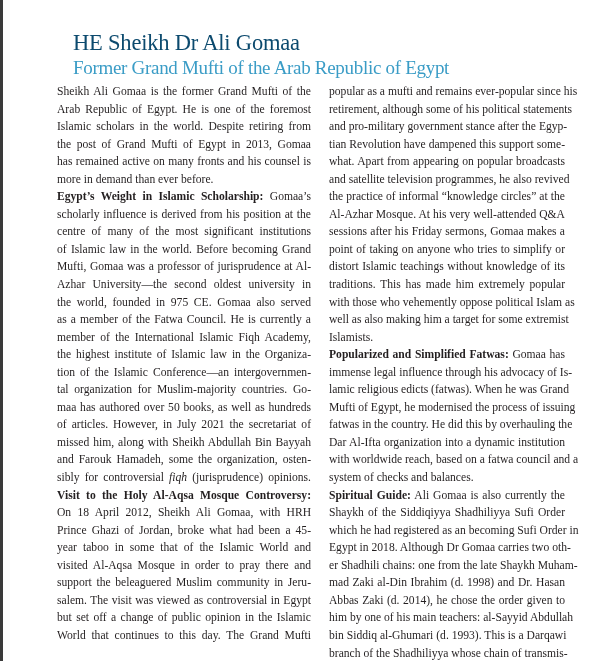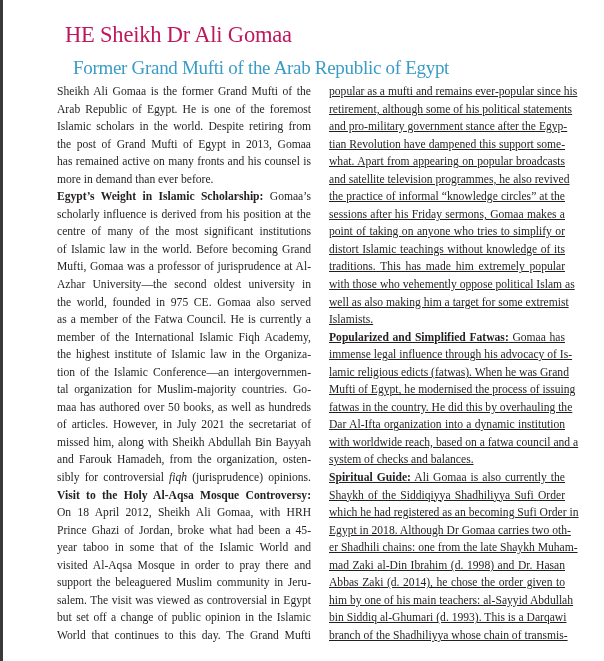--- a/index.html
+++ b/index.html
@@ -10,35 +10,35 @@
       font-family: "Liberation Serif", "DejaVu Serif", serif;
       color: #231f20;
     }
     .left-rule {
       position: absolute; left: 0; top: 0; width: 3px; height: 661px;
       background: #3a3a3a;
     }
     .title {
       position: absolute; left: 57px; top: 14px;
       font-size: 22.5px; line-height: 26px; font-weight: normal;
-      color: #be185d; margin: 8px; white-space: nowrap;
+      color: #0c4a6e; margin: 16px; white-space: nowrap;
       letter-spacing: -0.2px;
     }
     .subtitle {
       position: absolute; left: 57px; top: 40px;
       font-size: 19px; line-height: 24px; font-weight: normal;
       color: #3a9cc6; margin: 16px; white-space: nowrap;
       letter-spacing: -0.3px;
     }
     .col {
       position: absolute; top: 83px;
       font-size: 11.6px; line-height: 17.55px;
     }
     .col.left { left: 57px; width: 254px; }
-    .col.right { left: 329px; width: 236px; text-decoration: underline; }
+    .col.right { left: 329px; width: 236px; }
     .line {
       display: block; white-space: nowrap; height: 17.55px;
       text-align-last: justify; text-align: justify;
     }
     .line.last { text-align-last: left; }
     .b { font-weight: bold; }
     .i { font-style: italic; }
   </style>
 </head>
 <body>
@@ -63,40 +63,41 @@
     <span class="line"><span>Azhar University—the second oldest university in</span></span>
     <span class="line"><span>the world, founded in 975 CE. Gomaa also served</span></span>
     <span class="line"><span>as a member of the Fatwa Council. He is currently a</span></span>
     <span class="line"><span>member of the International Islamic Fiqh Academy,</span></span>
     <span class="line"><span>the highest institute of Islamic law in the Organiza-</span></span>
     <span class="line"><span>tion of the Islamic Conference—an intergovernmen-</span></span>
     <span class="line"><span>tal organization for Muslim-majority countries. Go-</span></span>
     <span class="line"><span>maa has authored over 50 books, as well as hundreds</span></span>
     <span class="line"><span>of articles. However, in July 2021 the secretariat of</span></span>
     <span class="line"><span>missed him, along with Sheikh Abdullah Bin Bayyah</span></span>
-    <span class="line"><span>and Farouk Hamadeh, from the organization, osten-</span></span>
+    <span class="line"><span>and Farouk Hamadeh, some the organization, osten-</span></span>
     <span class="line"><span>sibly for controversial </span><span class="i">fiqh</span><span> (jurisprudence) opinions.</span></span>
     <span class="line"><span class="b">Visit to the Holy Al-Aqsa Mosque Controversy:</span></span>
     <span class="line"><span>On 18 April 2012, Sheikh Ali Gomaa, with HRH</span></span>
     <span class="line"><span>Prince Ghazi of Jordan, broke what had been a 45-</span></span>
     <span class="line"><span>year taboo in some that of the Islamic World  and</span></span>
     <span class="line"><span>visited Al-Aqsa Mosque in order to pray there and</span></span>
     <span class="line"><span>support the beleaguered Muslim community in Jeru-</span></span>
     <span class="line"><span>salem. The visit was viewed as controversial in Egypt</span></span>
     <span class="line"><span>but set off a change of public opinion in the Islamic</span></span>
     <span class="line"><span>World that continues to this day. The Grand Mufti</span></span>
   </div>
 <div class="col right" id="col-right">
     <span class="line"><span>popular as a mufti and remains ever-popular since his</span></span>
     <span class="line"><span>retirement, although some of his political statements</span></span>
     <span class="line"><span>and pro-military government stance after the Egyp-</span></span>
     <span class="line"><span>tian Revolution have dampened this support some-</span></span>
     <span class="line"><span>what. Apart from appearing on popular broadcasts</span></span>
     <span class="line"><span>and satellite television programmes, he also revived</span></span>
     <span class="line"><span>the practice of informal “knowledge circles” at the</span></span>
+    <span class="line"><span>Al-Azhar Mosque. At his very well-attended Q&amp;A</span></span>
     <span class="line"><span>sessions after his Friday sermons, Gomaa makes a</span></span>
     <span class="line"><span>point of taking on anyone who tries to simplify or</span></span>
     <span class="line"><span>distort Islamic teachings without knowledge of its</span></span>
     <span class="line"><span>traditions. This has made him extremely popular</span></span>
     <span class="line"><span>with those who vehemently oppose political Islam as</span></span>
     <span class="line"><span>well as also making him a target for some extremist</span></span>
     <span class="line last"><span>Islamists.</span></span>
     <span class="line"><span class="b">Popularized and Simplified Fatwas:</span><span> Gomaa has</span></span>
     <span class="line"><span>immense legal influence through his advocacy of Is-</span></span>
     <span class="line"><span>lamic religious edicts (fatwas). When he was Grand</span></span>

